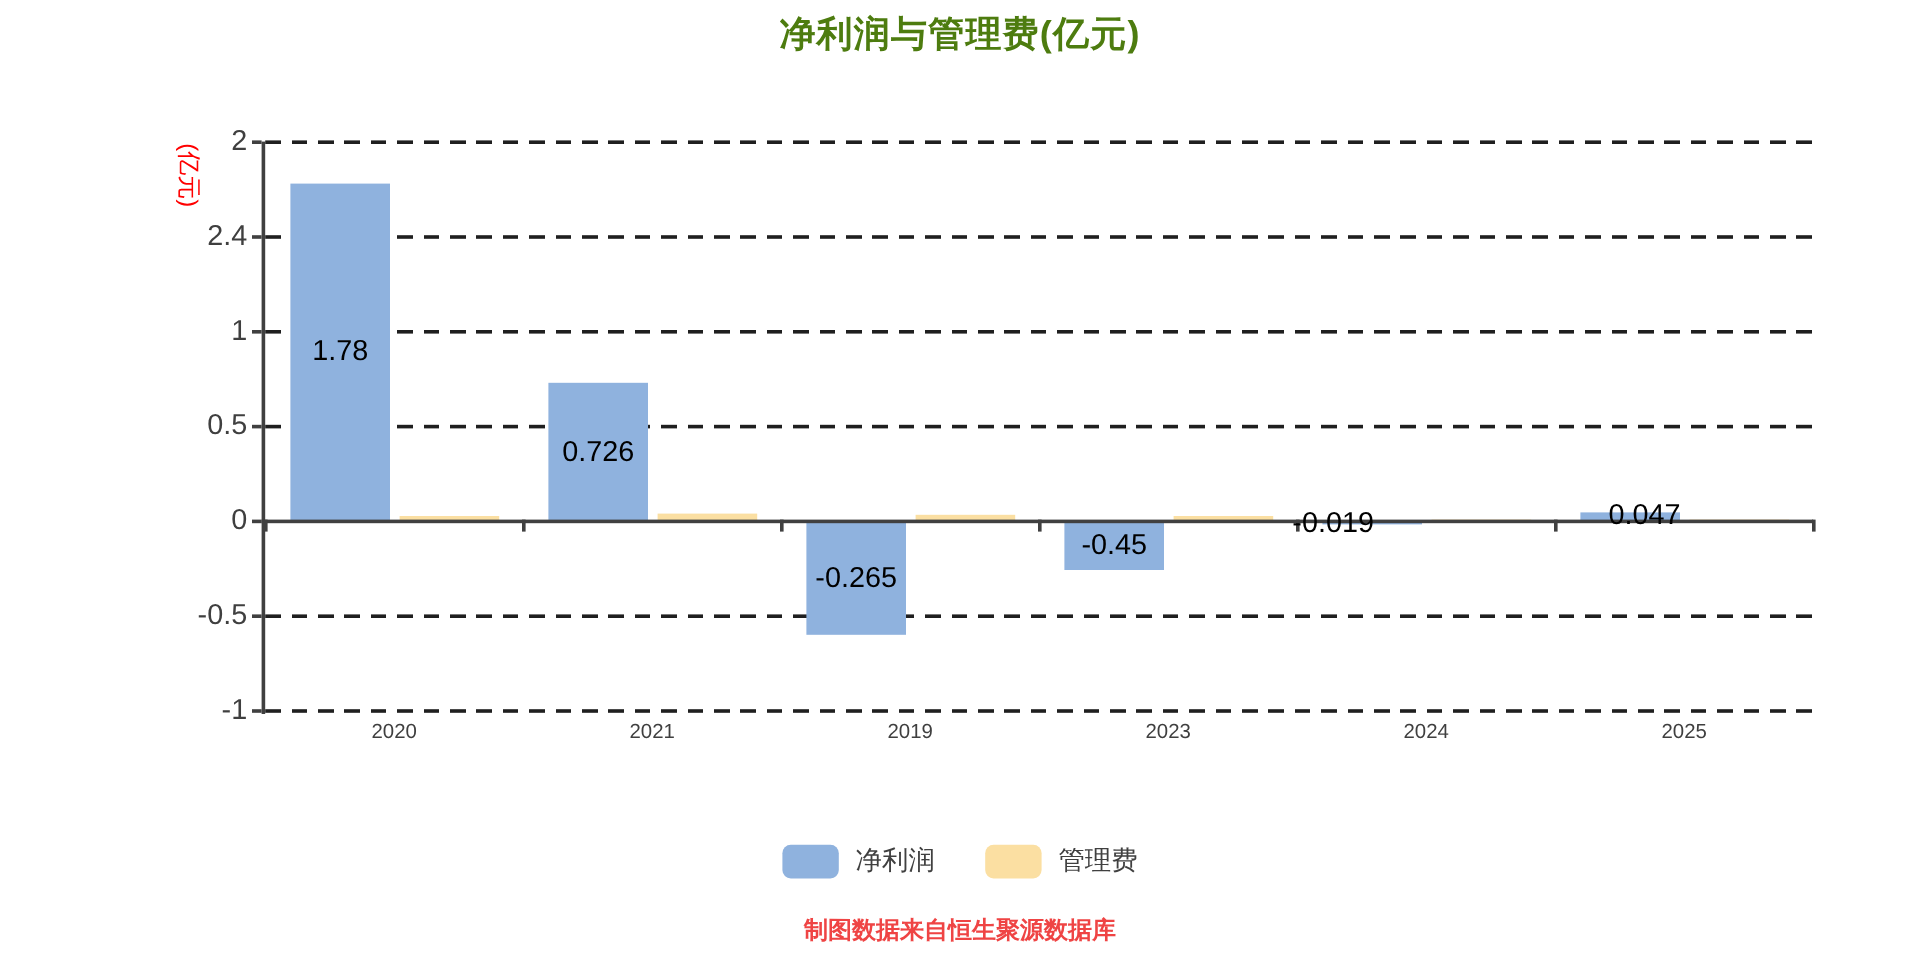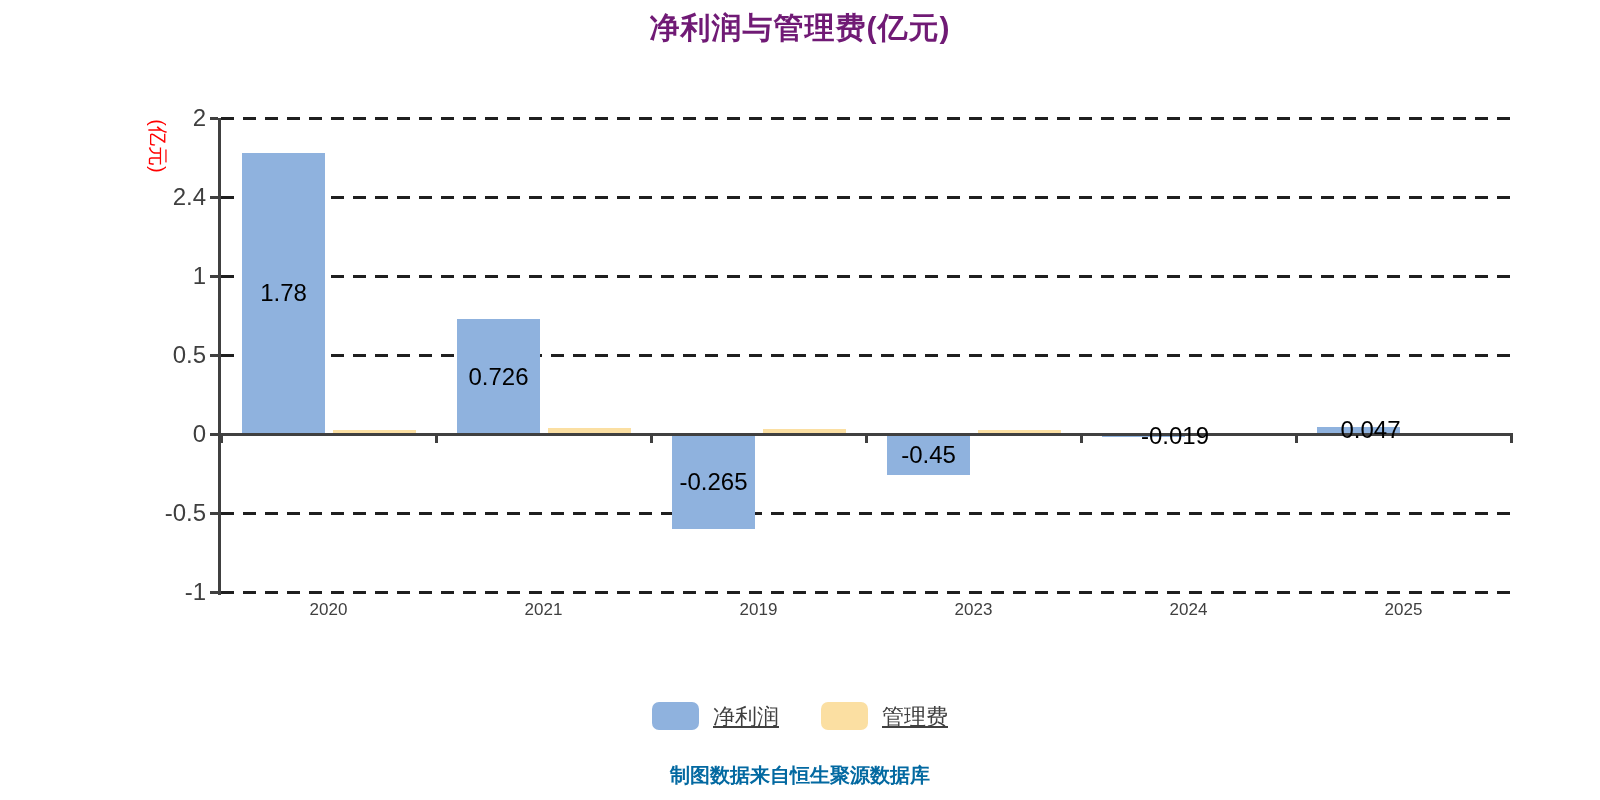--- a/index.html
+++ b/index.html
@@ -2,21 +2,21 @@
 <html><head>
 <meta charset="utf-8">
 <style>
   html,body{margin:0;padding:0;background:#fff;}
   .canvas{
     position:relative;width:1600px;height:800px;background:#ffffff;overflow:hidden;
     font-family:"Liberation Sans","DejaVu Sans",sans-serif;color:#404040;
   }
   .chart-title{
     position:absolute;top:8px;left:0;width:100%;text-align:center;
-    font-size:30px;font-weight:bold;color:#701a75;letter-spacing:1px;
+    font-size:30px;font-weight:bold;color:#4d7c0f;letter-spacing:1px;
   }
   .y-axis-name{
     position:absolute;left:157px;top:146px;transform:translate(-50%,-50%) rotate(90deg);
     color:#ff0000;font-size:20px;white-space:nowrap;
   }
   .plot{position:absolute;left:221px;top:118px;width:1290px;height:474px;}
   .y-axis-line{position:absolute;left:-3px;top:0;width:3px;height:477px;background:#404040;}
   .zero-line{position:absolute;left:-3px;width:1293px;height:3px;background:#404040;z-index:3;}
   .gridline{position:absolute;left:0;width:100%;height:3px;
     background:repeating-linear-gradient(90deg,#1f1f1f 0 13px,transparent 13px 22px);}
@@ -24,25 +24,25 @@
   .xtick{position:absolute;width:3px;height:10px;background:#404040;z-index:3;}
   .ylabel{position:absolute;left:-160px;width:145px;height:30px;line-height:30px;
     text-align:right;font-size:24px;color:#3f3f3f;}
   .bar{position:absolute;z-index:2;}
   .bar-label{position:absolute;z-index:4;transform:translate(-50%,-50%);
     font-size:24px;color:#000;white-space:nowrap;}
   .xlabel{position:absolute;top:600px;width:215px;text-align:center;
     font-size:17px;color:#3f3f3f;}
   .legend{position:absolute;top:702px;left:0;width:100%;display:flex;
     justify-content:center;align-items:center;gap:42px;}
-  .legend-item{display:flex;align-items:flex-start;gap:14px;text-decoration:underline;}
+  .legend-item{display:flex;align-items:flex-end;gap:14px;}
   .legend-swatch{width:47px;height:28px;border-radius:7px;}
   .legend-label{font-size:22px;color:#404040;}
   .footer-note{position:absolute;top:762px;left:0;width:100%;text-align:center;
-    font-size:20px;font-weight:bold;color:#0369a1;}
+    font-size:20px;font-weight:bold;color:#ef4444;}
 </style>
 </head>
 <body>
 
 <div class="canvas">
 
   <div class="chart-title">净利润与管理费(亿元)</div>
 
   <div class="y-axis-name">(亿元)</div>
 
@@ -62,21 +62,21 @@
         <div class="bar" style="left: 236px; width: 83px; height: 114.708px; top: 201.292px; background: rgb(143, 178, 222);"></div>
         <div class="bar-label" style="left: 277.5px; top: 258.646px;">0.726</div>
         <div class="bar" style="left: 327px; width: 83px; height: 6.32px; top: 309.68px; background: rgb(251, 223, 162);"></div>
         <div class="bar" style="left: 451px; width: 83px; height: 95.274px; top: 316px; background: rgb(143, 178, 222);"></div>
         <div class="bar-label" style="left: 492.5px; top: 363.637px;">-0.265</div>
         <div class="bar" style="left: 542px; width: 83px; height: 4.74px; top: 311.26px; background: rgb(251, 223, 162);"></div>
         <div class="bar" style="left: 666px; width: 83px; height: 41.08px; top: 316px; background: rgb(143, 178, 222);"></div>
         <div class="bar-label" style="left: 707.5px; top: 336.54px;">-0.45</div>
         <div class="bar" style="left: 757px; width: 83px; height: 3.792px; top: 312.208px; background: rgb(251, 223, 162);"></div>
         <div class="bar" style="left: 881px; width: 83px; height: 3.002px; top: 316px; background: rgb(143, 178, 222);"></div>
-        <div class="bar-label" style="left: 954px; top: 317.501px;">-0.019</div>
+        <div class="bar-label" style="left: 890px; top: 317.501px;">-0.019</div>
         <div class="bar" style="left: 972px; width: 83px; height: 1.5px; top: 314.5px; background: rgb(251, 223, 162);"></div>
         <div class="bar" style="left: 1096px; width: 83px; height: 7.426px; top: 308.574px; background: rgb(143, 178, 222);"></div>
         <div class="bar-label" style="left: 1137.5px; top: 312.287px; margin-left: 12px;">0.047</div>
         <div class="bar" style="left: 1187px; width: 83px; height: 1.5px; top: 314.5px; background: rgb(251, 223, 162);"></div>
       </div>
     <div class="y-axis-line"></div>
     <div id="axis-extra">
         <div class="ytick" style="top: -1px;"></div>
         <div class="ylabel" style="top: -15px;">2</div>
         <div class="ytick" style="top: 78px;"></div>

